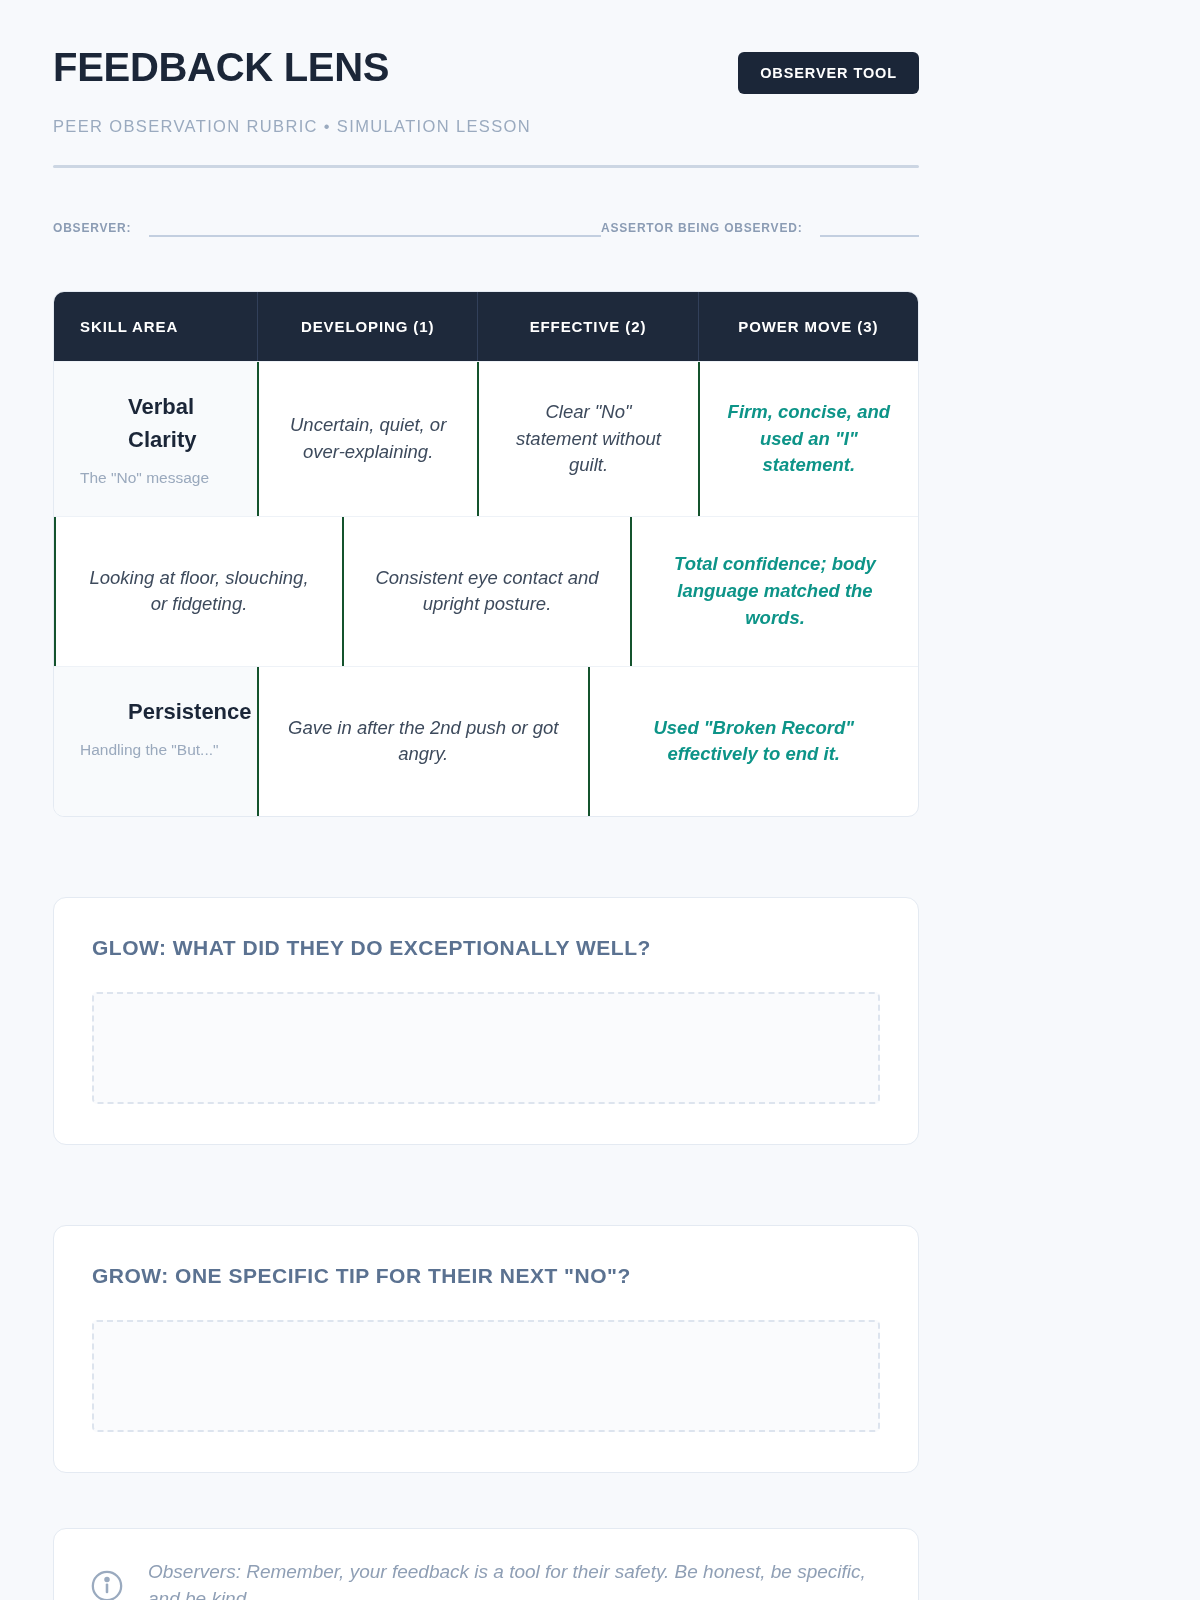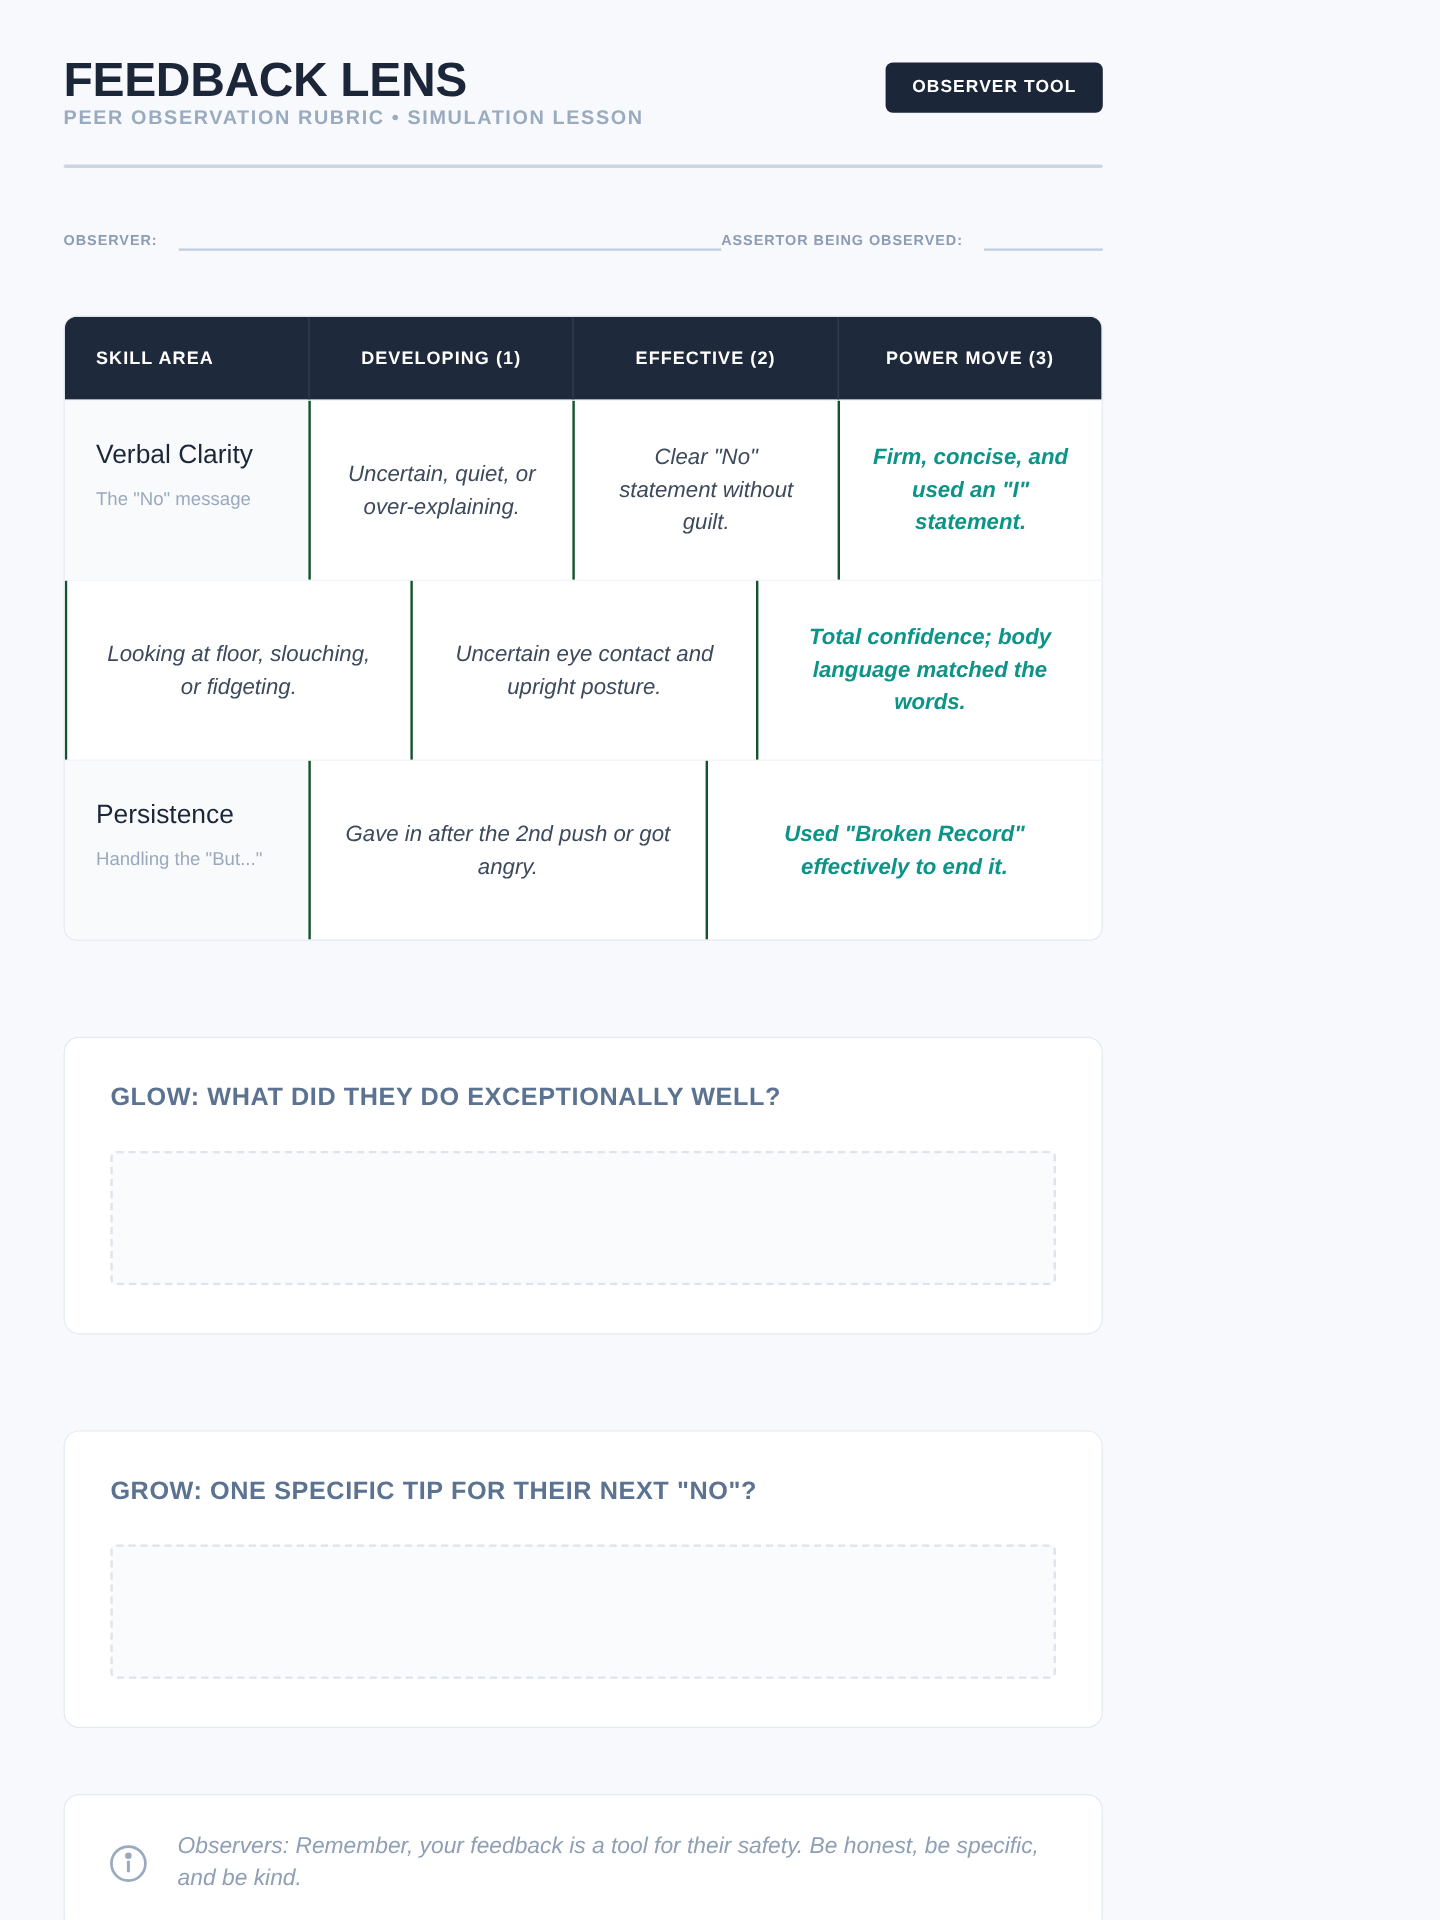--- a/index.html
+++ b/index.html
@@ -25,23 +25,23 @@
     justify-content: space-between;
   }
   .title {
     font-size: 40px;
     font-weight: 700;
     letter-spacing: -0.3px;
     color: #1b2638;
     line-height: 1.08;
   }
   .subtitle {
-    margin-top: 0;
+    margin-top: 28px;
     font-size: 16.5px;
-    font-weight: 700;
+    font-weight: 400;
     letter-spacing: 1.35px;
     color: #9aaabf;
   }
   .badge {
     background: #1b2638;
     color: #ffffff;
     font-size: 14.5px;
     font-weight: 700;
     letter-spacing: 0.9px;
     padding: 13px 22px;
@@ -120,23 +120,24 @@
   .trow:first-of-type { border-top: none; }
 
   .cell-skill {
     width: 203px;
     flex: none;
     background: #f8fafc;
     padding: 28px 22px 22px 26px;
   }
   .skill-name {
     font-size: 22px;
-    font-weight: 400;
+    font-weight: 700;
     color: #1b2638;
     line-height: 1.5;
+    margin-left: 48px;
   }
   .skill-sub {
     margin-top: 6px;
     font-size: 15.5px;
     color: #9aa9bd;
     line-height: 2.05;
   }
 
   .cell-desc {
     flex: 1;
@@ -242,21 +243,21 @@
         <div class="skill-name">Verbal Clarity</div>
         <div class="skill-sub">The "No" message</div>
       </div>
       <div class="cell-desc">Uncertain, quiet, or over-explaining.</div>
       <div class="cell-desc">Clear "No" statement without guilt.</div>
       <div class="cell-desc power">Firm, concise, and used an "I" statement.</div>
     </div>
 
     <div class="trow">
       <div class="cell-desc">Looking at floor, slouching, or fidgeting.</div>
-      <div class="cell-desc">Uncertain eye contact and upright posture.</div>
+      <div class="cell-desc">Consistent eye contact and upright posture.</div>
       <div class="cell-desc power">Total confidence; body language matched the words.</div>
     </div>
 
     <div class="trow">
       <div class="cell-skill">
         <div class="skill-name">Persistence</div>
         <div class="skill-sub">Handling the "But..."</div>
       </div>
       <div class="cell-desc">Gave in after the 2nd push or got angry.</div>
       <div class="cell-desc power">Used "Broken Record" effectively to end it.</div>

